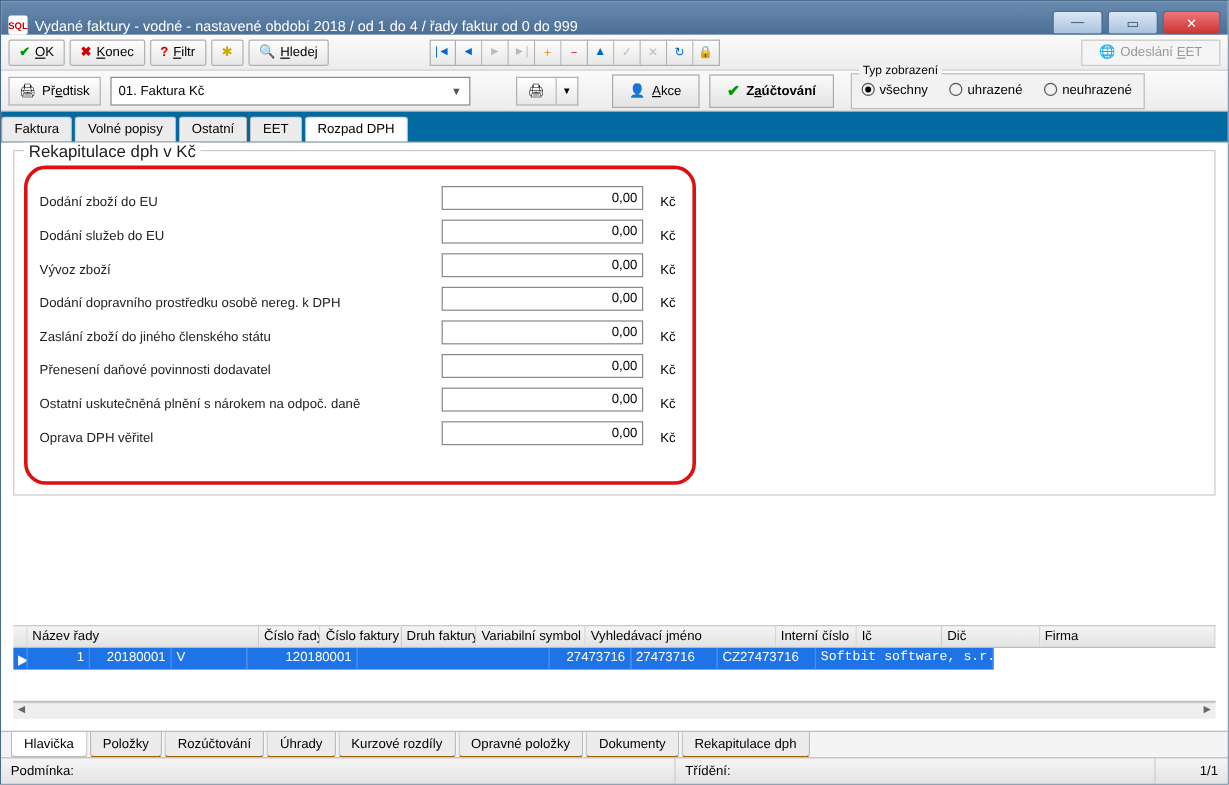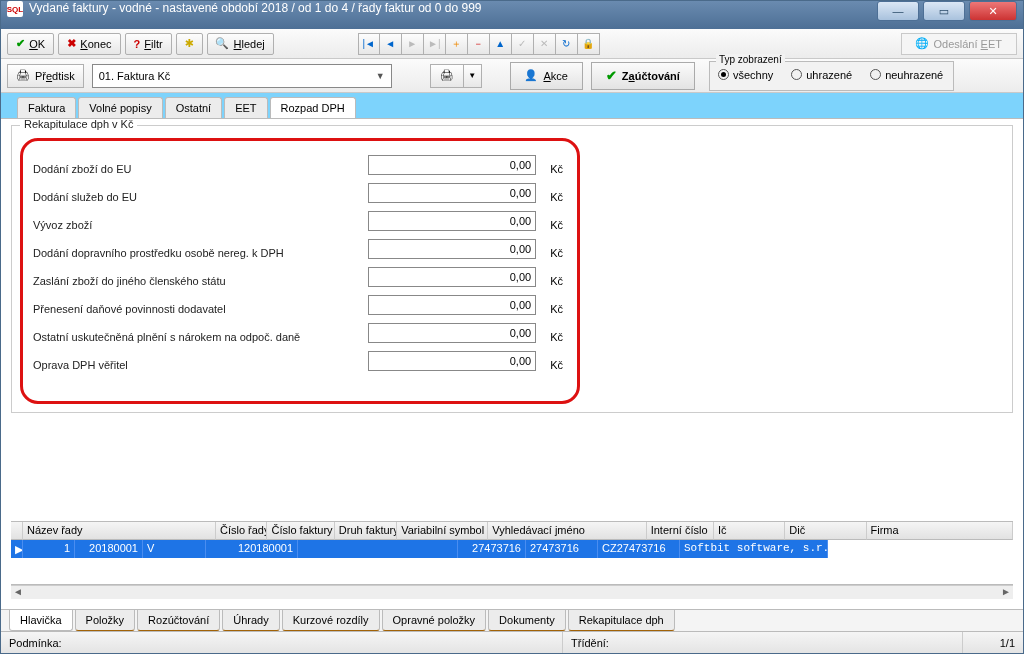--- a/index.html
+++ b/index.html
@@ -16,21 +16,21 @@
     background: #f4f4f4;
     display: flex;
     flex-direction: column;
     position: relative;
   }
   .titlebar {
     height: 28px;
     background: linear-gradient(#6a8bb0,#4d6f95);
     color: #fff;
     display: flex;
-    align-items: flex-start;
+    align-items: flex-end;
     padding: 0 6px;
     font-size: 12px;
   }
   .titlebar .icon { width: 16px; height: 16px; margin-right: 6px; background:#fff; color:#c00; font-size:8px; font-weight:bold; display:flex; align-items:center; justify-content:center; border-radius:2px;}
   .titlebar .title { flex:1; }
   .win-controls { display:flex; gap:4px; }
   .win-btn { width: 42px; height:20px; background: linear-gradient(#dbe7f5,#a9c2dd); border:1px solid #4d6f95; border-radius:3px; display:flex; align-items:center; justify-content:center; font-size:11px; color:#2a4a68; cursor:pointer;}
   .win-btn.close { background: linear-gradient(#e77,#c33); color:#fff; width:48px;}
   .toolbar1 {
     height: 30px;
@@ -73,40 +73,40 @@
   .big-btn { height:28px; padding:0 14px; border:1px solid #aaa; background:linear-gradient(#fbfbfb,#e3e3e3); display:flex; align-items:center; gap:5px; cursor:pointer; font-size:11px;}
   .big-btn .bold{font-weight:bold;}
   .big-btn .chk{color:#090; font-weight:bold; font-size:13px;}
   .typ-group { border:1px solid #bbb; padding:2px 10px 4px 8px; margin-left:6px; height:30px; display:flex; align-items:center; gap:18px; position:relative; background:#f2f2f2;}
   .typ-group .legend{position:absolute; top:-8px; left:6px; background:#f2f2f2; padding:0 3px; font-size:10px;}
   .radio{display:flex;align-items:center;gap:4px; font-size:11px;}
   .radio .dot{width:11px;height:11px;border:1px solid #555;border-radius:50%;display:inline-flex;align-items:center;justify-content:center;}
   .radio.selected .dot::after{content:"";width:5px;height:5px;background:#000;border-radius:50%;}
 
   .tabs-upper {
-    display:flex; gap:0; padding:4px 8px 0 16px; border-bottom:1px solid #bbb; background:#7dd3fc;
+    display:flex; gap:0; padding:4px 8px 0 0; border-bottom:1px solid #bbb; background:#0369a1;
   }
   .tab { padding:4px 10px; border:1px solid #bbb; border-bottom:none; background:#ececec; margin-right:2px; cursor:pointer; font-size:11px; border-radius:3px 3px 0 0;}
   .tab.active{background:#fff; font-weight:normal;}
 
   .content {
     flex:1;
     background:#fff;
     padding:4px 10px 10px 10px;
     display:flex; flex-direction:column;
     overflow:hidden;
   }
   .fieldset-rekap {
     border:1px solid #ccc;
     margin-top:2px;
     padding:0;
     position:relative;
     flex:0;
   }
-  .fieldset-rekap .legend{position:absolute; top:-8px; left:8px; background:#fff; padding:0 4px; font-size:11px; color:#222;}
+  .fieldset-rekap .legend{position:absolute; top:-8px; left:8px; background:#fff; padding:0 4px; font-size:14px; color:#222;}
   .red-box {
     border:3px solid #d11;
     border-radius:18px;
     margin:12px 8px 8px 8px;
     padding:14px 14px 22px 10px;
     width:560px;
   }
   .form-row { display:flex; align-items:flex-end; margin-bottom:8px; }
   .form-row label { width:340px; font-size:11px; color:#222;}
   .form-row input {

